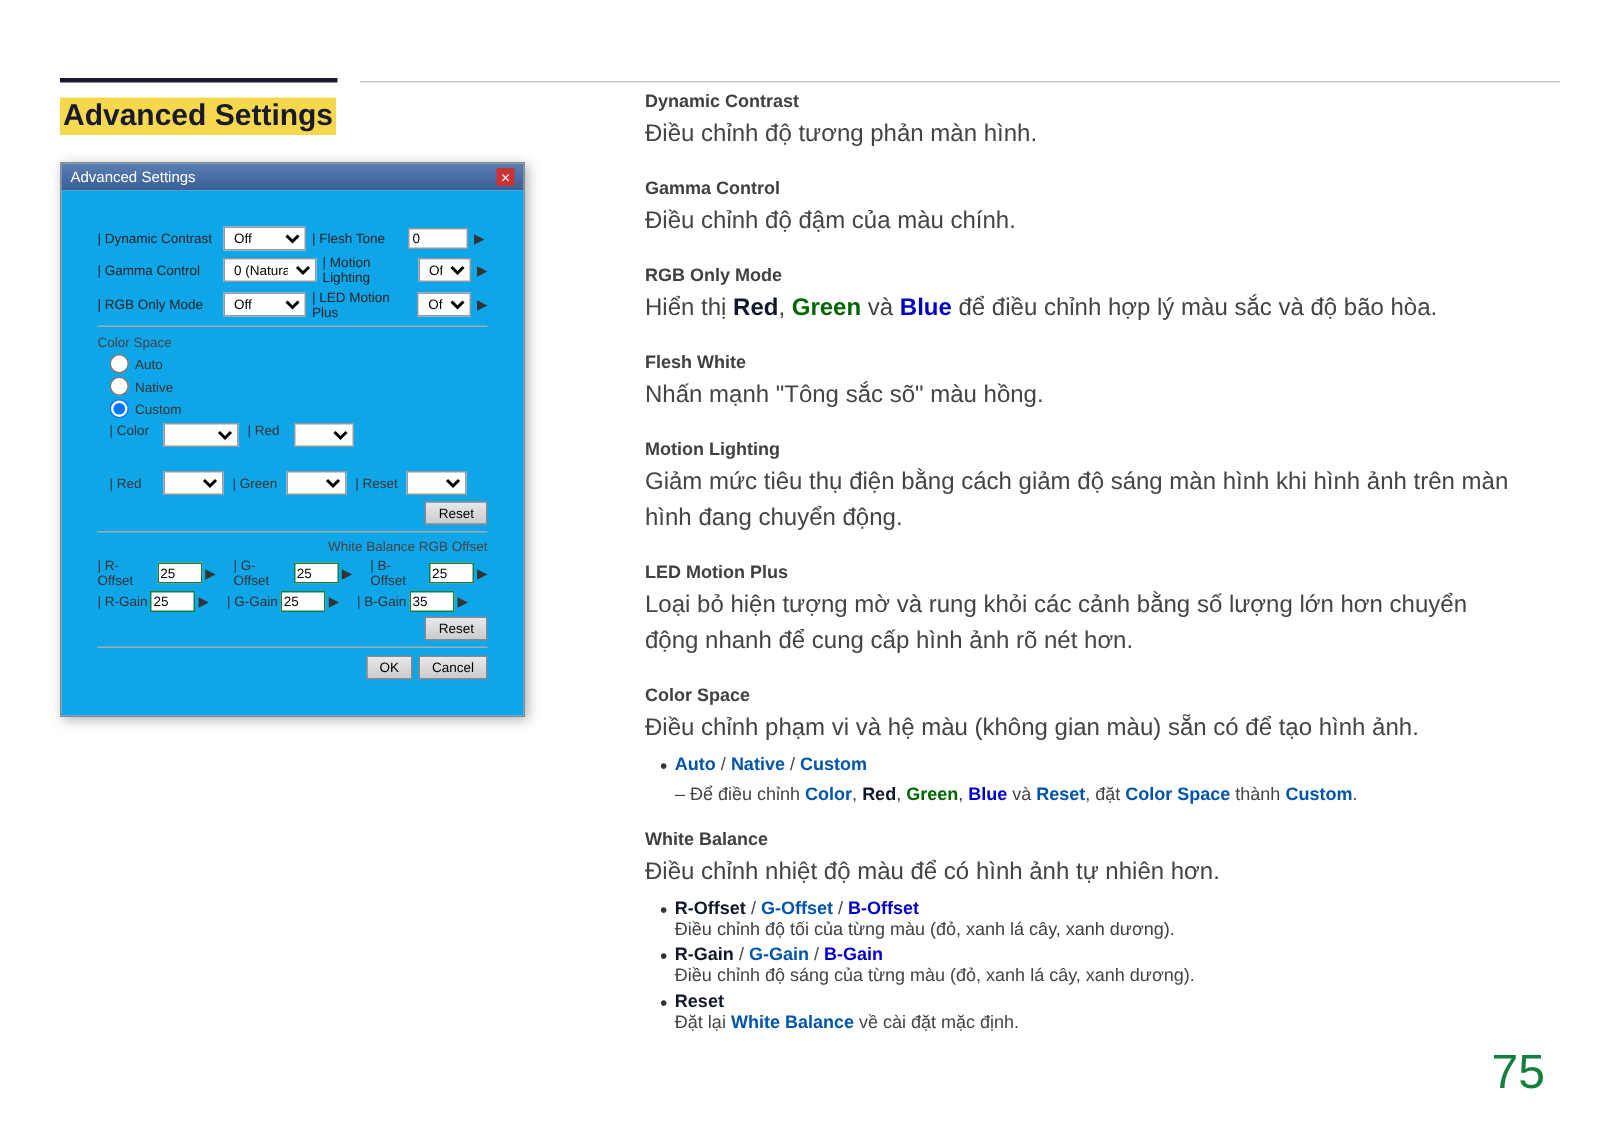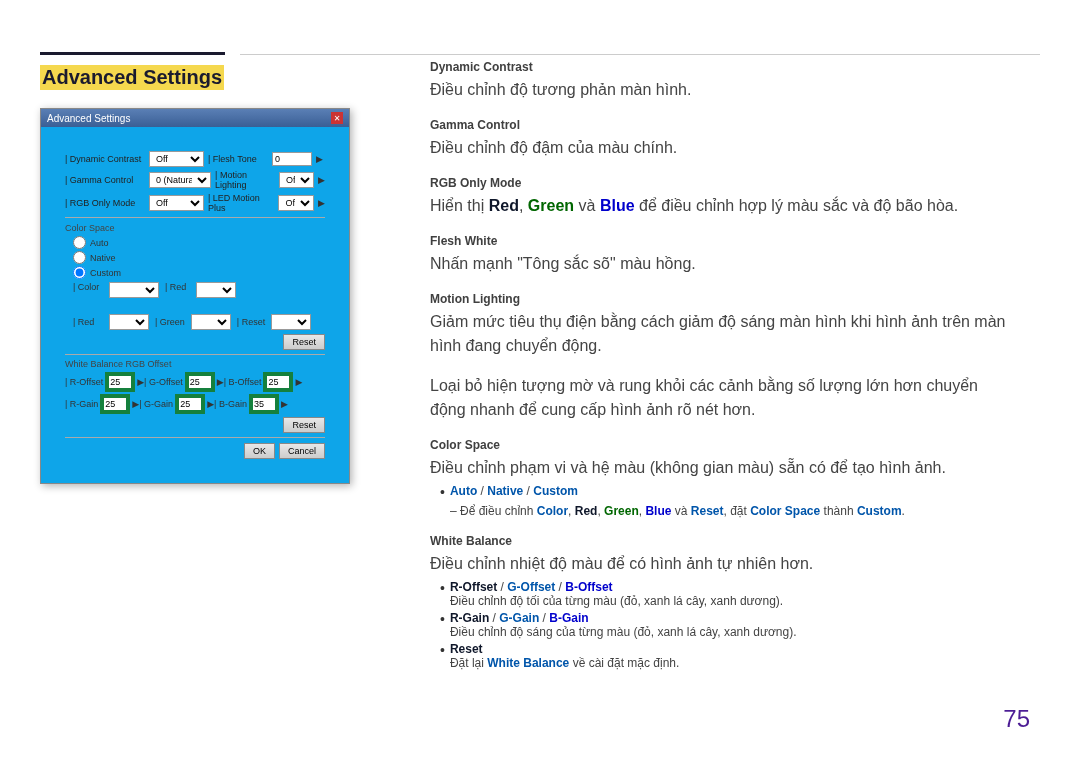--- a/index.html
+++ b/index.html
@@ -142,41 +142,42 @@
     .dialog-separator {
       height: 1px;
       background: #aaa;
       margin: 4px 0;
     }
 
     .wb-section-label {
       font-size: 9px;
       color: #444;
       margin-bottom: 3px;
+      text-align: right;
     }
 
     .wb-row {
       display: flex;
-      gap: 0;
+      gap: 12px;
       margin-bottom: 2px;
       align-items: center;
     }
 
     .wb-item {
       display: flex;
       align-items: center;
       gap: 2px;
       font-size: 9px;
     }
 
     .wb-item input {
       width: 30px;
       font-size: 9px;
       padding: 1px;
-      border: 4px solid #15803d;
+      border: 1px solid #15803d;
     }
 
     .dialog-buttons {
       display: flex;
       justify-content: flex-end;
       gap: 4px;
       margin-top: 5px;
     }
 
     .dialog-btn {
@@ -255,22 +256,22 @@
 
     .sub-bullet::before {
       content: "– ";
     }
 
     
     .page-number {
       position: absolute;
       bottom: 30px;
       right: 50px;
-      font-size: 24px;
-      color: #4c1d95;
+      font-size: 32px;
+      color: #15803d;
       font-weight: normal;
     }
 
     .inline-link { color: #0055aa; font-weight: bold; }
     .inline-red { color: #0f172a; font-weight: bold; }
     .inline-green { color: #006600; font-weight: bold; }
     .inline-blue { color: #0000cc; font-weight: bold; }
   </style>
 </head>
 <body>
@@ -433,20 +434,21 @@
     <div class="content-heading">Flesh White</div>
     <div class="content-text">Nhấn mạnh "Tông sắc sõ" màu hồng.</div>
   </div>
 
   <div class="content-section">
     <div class="content-heading">Motion Lighting</div>
     <div class="content-text">Giảm mức tiêu thụ điện bằng cách giảm độ sáng màn hình khi hình ảnh trên màn hình đang chuyển động.</div>
   </div>
 
   <div class="content-section">
+    <div class="content-heading">LED Motion Plus</div>
     <div class="content-text">Loại bỏ hiện tượng mờ và rung khỏi các cảnh bằng số lượng lớn hơn chuyển động nhanh để cung cấp hình ảnh rõ nét hơn.</div>
   </div>
 
   <div class="content-section">
     <div class="content-heading">Color Space</div>
     <div class="content-text">Điều chỉnh phạm vi và hệ màu (không gian màu) sẵn có để tạo hình ảnh.</div>
     <ul class="bullet-list">
       <li>
         <span>
           <span class="inline-link">Auto</span> / <span class="inline-link">Native</span> / <span class="inline-link">Custom</span>

